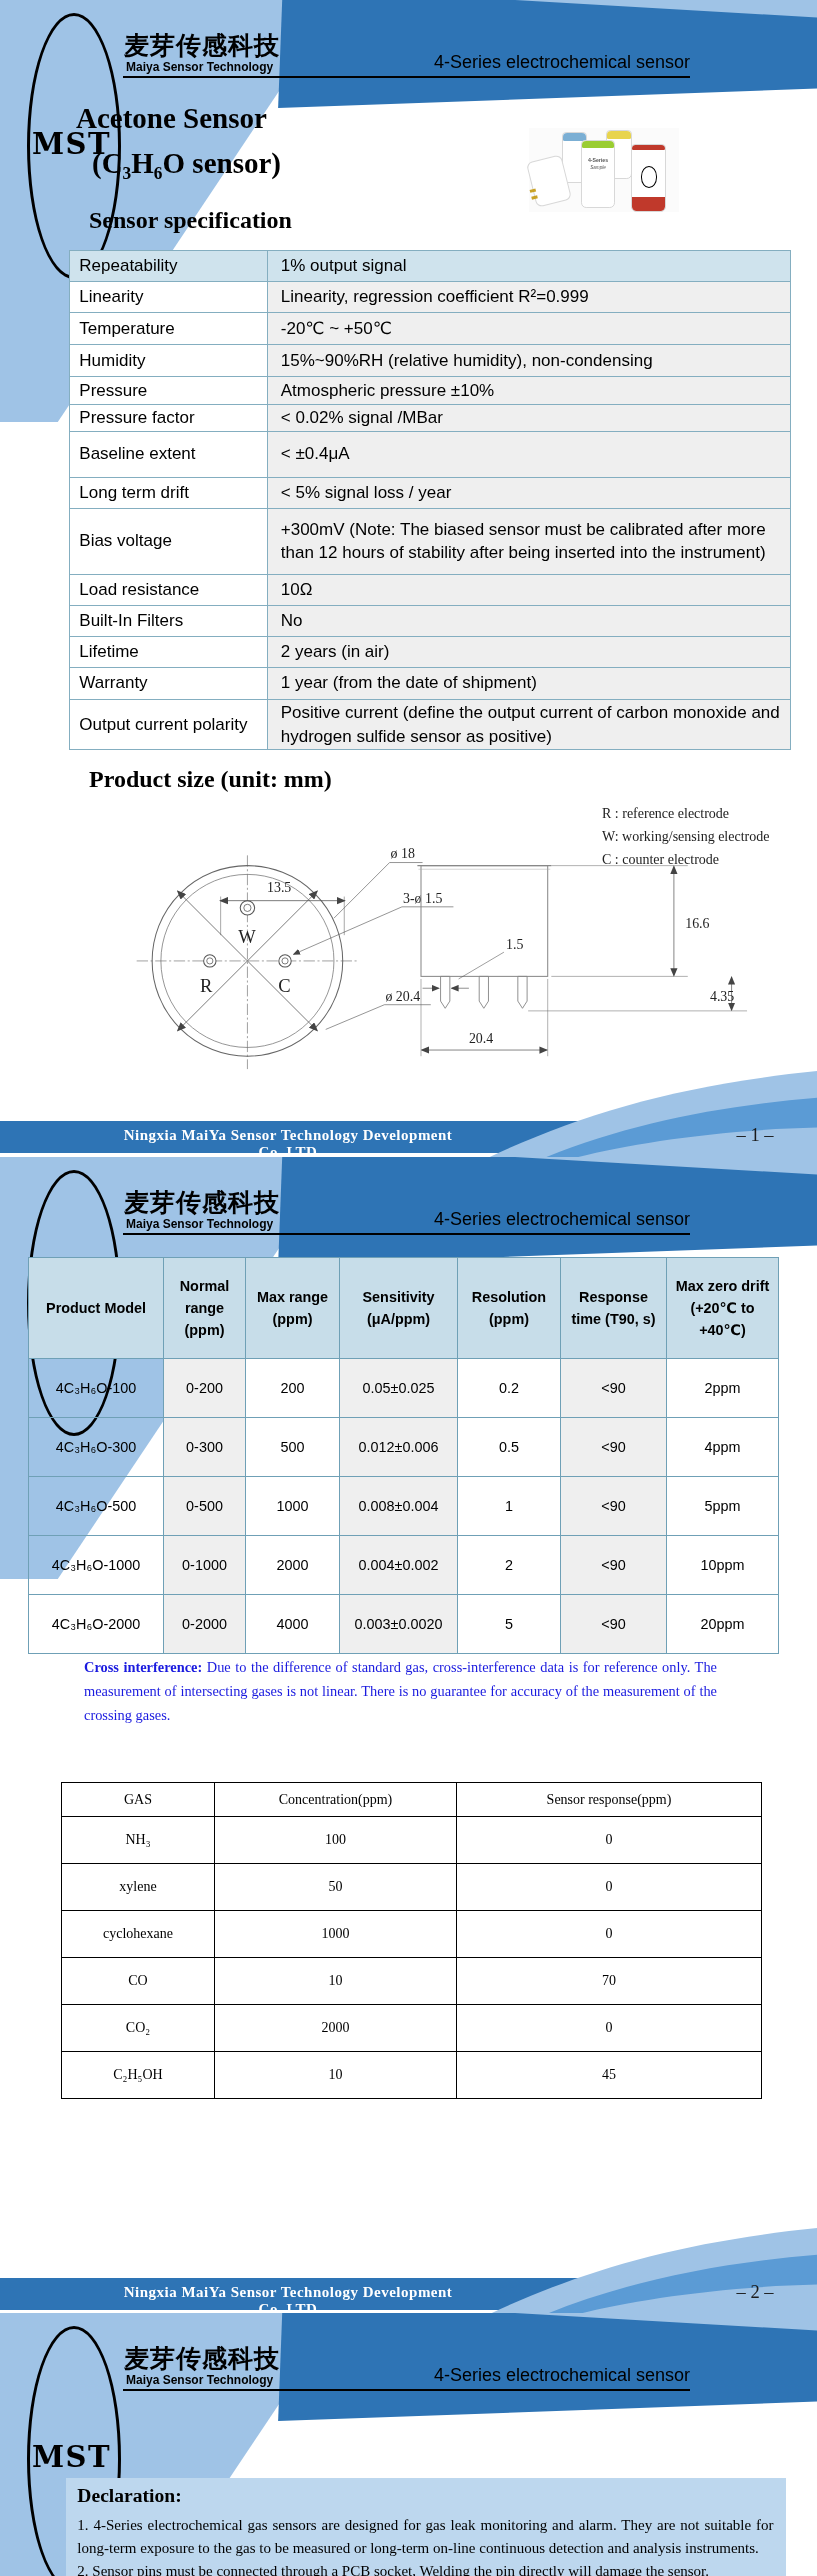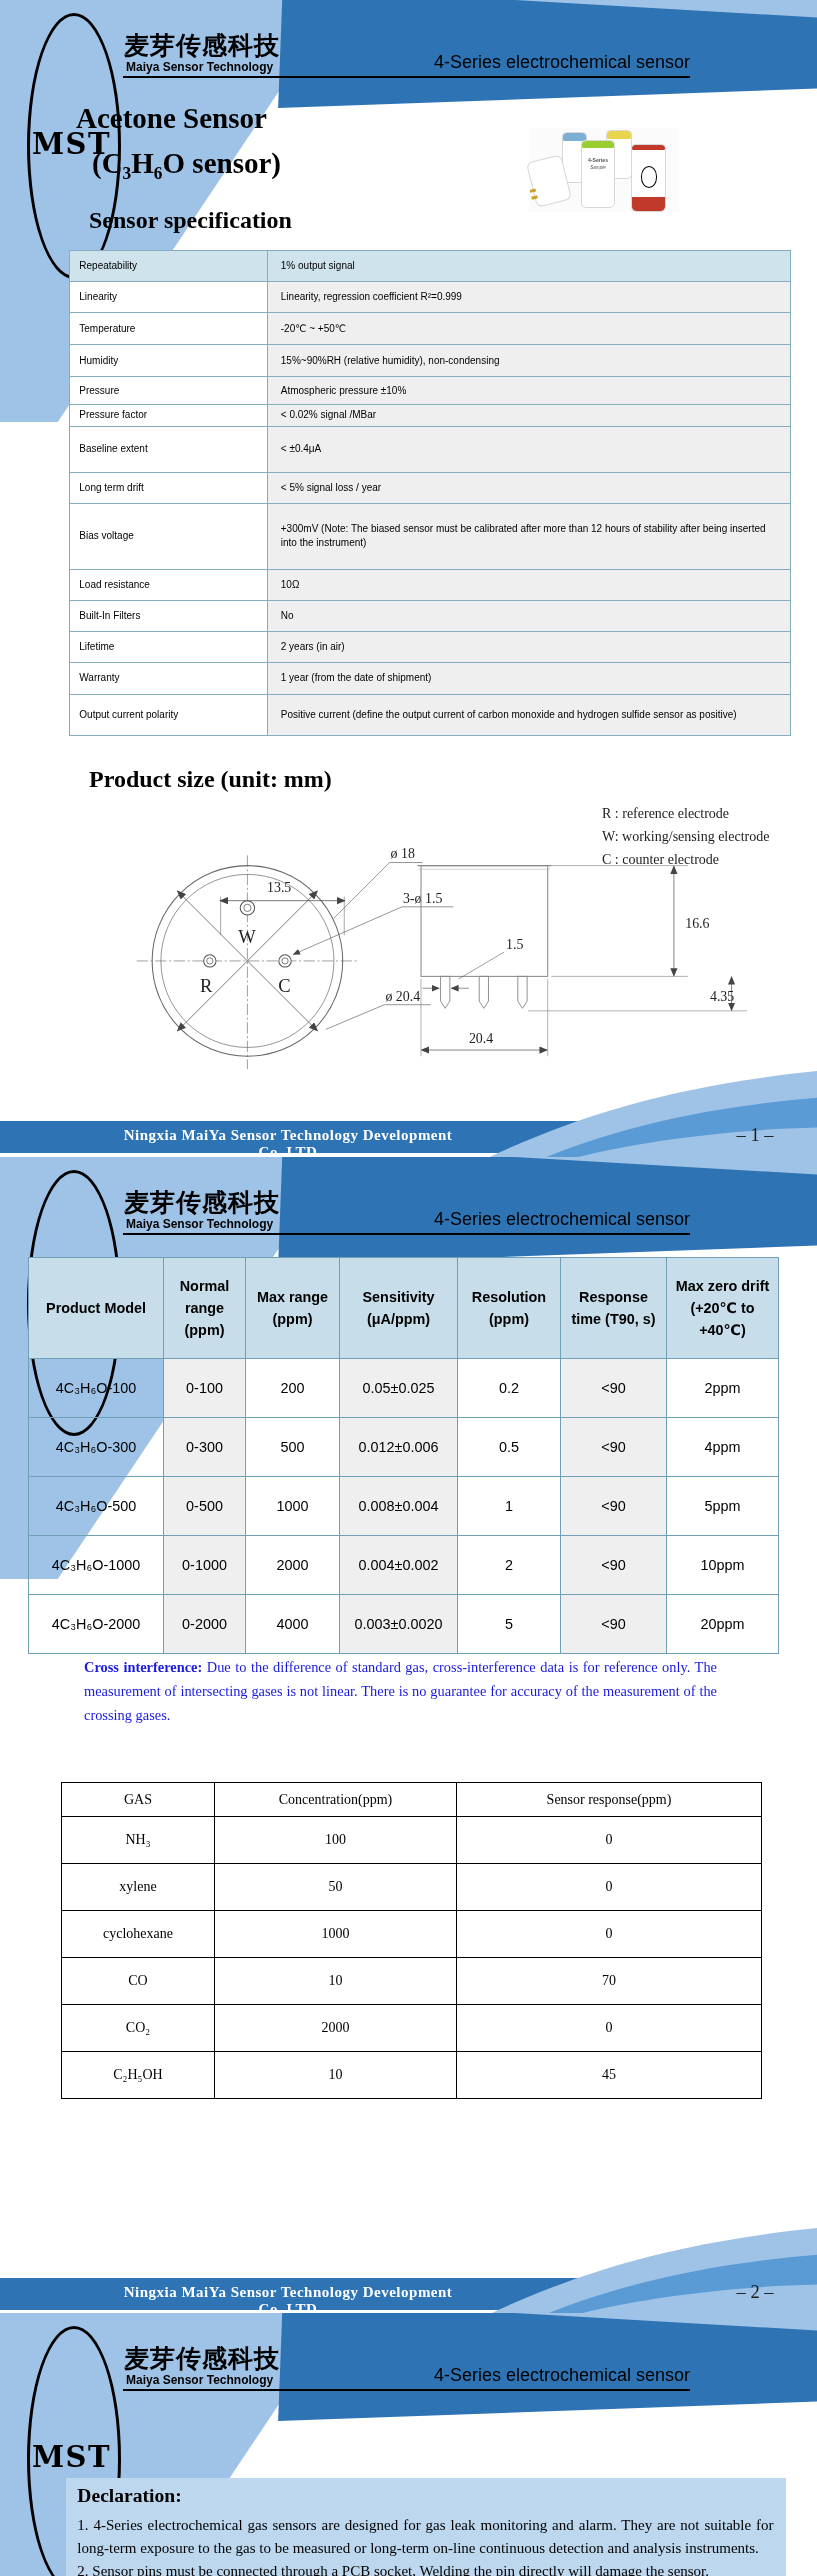--- a/index.html
+++ b/index.html
@@ -37,21 +37,21 @@
           font-weight:bold;font-size:29px;}
   .title2{position:absolute;left:92px;top:147px;font-family:"Liberation Serif","DejaVu Serif",serif;
           font-weight:bold;font-size:29px;}
   .sec-title{position:absolute;font-family:"Liberation Serif","DejaVu Serif",serif;font-weight:bold;font-size:24px;}
   .photo{position:absolute;left:529px;top:128px;width:150px;height:84px;background:#fbfbfb;}
   .cyl{position:absolute;background:#fff;border:0.5px solid #d8d8d8;border-radius:4.1px 4.1px 5.2px 5.2px;}
   .cap{position:absolute;left:0;top:0;width:100%;border-radius:4.1px 4.1px 1.5px 1.5px;}
   .photo-txt{position:absolute;width:100%;text-align:center;color:#555;}
 
   .spec{position:absolute;left:69px;top:250px;border-collapse:collapse;table-layout:fixed;width:687px;}
-  .spec td{border:1px solid #84aec0;font-size:10px;vertical-align:middle;line-height:1.4;}
+  .spec td{border:1px solid #84aec0;font-size:17px;vertical-align:middle;line-height:1.4;}
   .spec td.l{width:185px;background:#fff;padding:1px 3.1px 1px 9.3px;}
   .spec td.v{width:502px;background:#efefef;padding:1px 7.2px 1px 12.4px;}
   .spec tr.hd td{background:#cfe3ed;}
 
   .legend{position:absolute;left:602px;top:802px;font-family:"Liberation Serif","DejaVu Serif",serif;
           font-size:14px;line-height:23px;color:#222;}
   .draw{position:absolute;left:62px;top:814px;}
   .draw text{font-family:"Liberation Serif","DejaVu Serif",serif;fill:#222;}
 
   
@@ -290,21 +290,21 @@
         <th>Product Model</th>
         <th>Normal range (ppm)</th>
         <th>Max range (ppm)</th>
         <th>Sensitivity (μA/ppm)</th>
         <th>Resolution (ppm)</th>
         <th>Response time (T90, s)</th>
         <th>Max zero drift (+20℃ to +40℃)</th>
       </tr>
       <tr style="height:59px;">
         <td>4C₃H₆O-100</td>
-            <td>0-100</td>
+            <td>0-200</td>
             <td>200</td>
             <td>0.05±0.025</td>
             <td>0.2</td>
             <td>&lt;90</td>
             <td>2ppm</td>
       </tr>
       <tr style="height:59px;">
         <td>4C₃H₆O-300</td>
             <td>0-300</td>
             <td>500</td>

